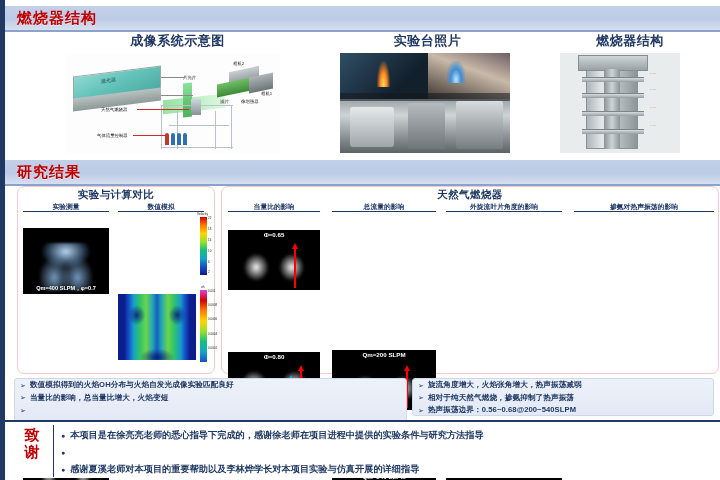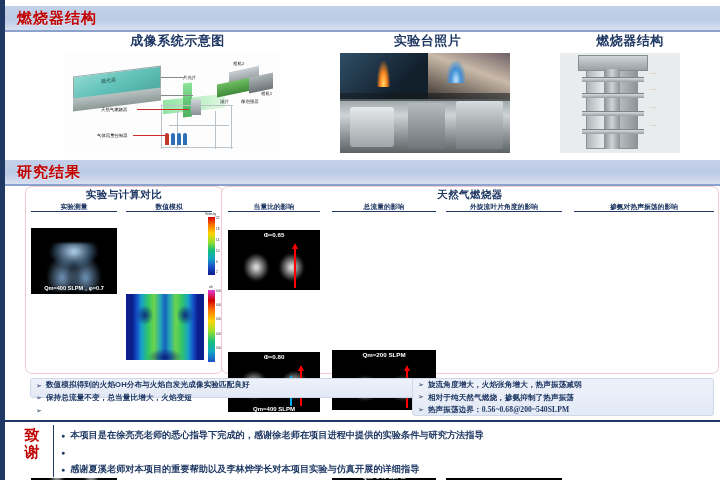--- a/index.html
+++ b/index.html
@@ -143,21 +143,21 @@
   .bn-ring { position:absolute; left:22px; width:62px; height:5px;
     background:linear-gradient(to bottom,#d6dbde,#969ea2); border-top:1px solid #7e8589; }
   .bn-core { position:absolute; left:44px; top:16px; width:16px; height:80px;
     background:linear-gradient(to right,#8c9397,#cdd3d6,#8c9397); }
   .bn-lbl { position:absolute; font-size:4px; color:#b4601b; }
 
   
   .res { position:absolute; top:186px; left:5px; width:715px; height:190px; }
   .panel { position:absolute; top:0;
     border:1px solid #f1c9cf; border-radius:7px; background:#ffffff; }
-  #panel-left { left:20px; width:198px; height:188px; }
+  #panel-left { left:12px; width:198px; height:188px; }
   #panel-right { left:216px; width:498px; height:188px; }
   .panel-title {
     text-align:center; font-size:10.5px; font-weight:bold; color:#1f3864;
     padding-top:1px; letter-spacing:.4px;
   }
   .sub-head {
     font-size:6.8px; font-weight:bold; color:#1f3864; text-align:center;
     border-bottom:1px solid #1f3864; line-height:1.25; white-space:nowrap;
   }
   .cell { position:absolute; overflow:hidden; }
@@ -215,22 +215,22 @@
   }
   .arr-line { position:absolute; width:1.6px; }
   .arr-head { position:absolute; width:0; height:0; border-left:3px solid transparent;
     border-right:3px solid transparent; }
 
   
   .concl {
     position:absolute; top:378px; border:1px solid #cfd8ea; border-radius:3px;
     background:linear-gradient(to bottom,#edf1f9,#e3e9f5);
   }
-  #concl-l { left:30px; width:393px; height:20px; }
-  #concl-r { left:412px; width:302px; height:38px;font-family:Liberation Serif, serif; }
+  #concl-l { left:14px; width:393px; height:44px; }
+  #concl-r { left:412px; width:302px; height:38px; }
   .bullet-row { display:flex; align-items:center; height:12.6px; padding-left:5px; }
   .bullet-row .bi {
     color:#1f3864; font-size:7px; margin-right:4px; line-height:1;
   }
   .bullet-row .bt {
     color:#1f3864; font-size:7.6px; font-weight:bold; letter-spacing:.1px; white-space:nowrap;
   }
 
   
   .ack { position:absolute; left:5px; top:420px; width:715px; height:58px;
@@ -435,21 +435,21 @@
   </div>
 </div>
 
 <div class="concl" id="concl-l">
   <div class="bullet-row">
     <span class="bi">➢</span>
     <span class="bt">数值模拟得到的火焰OH分布与火焰自发光成像实验匹配良好</span>
   </div>
   <div class="bullet-row">
     <span class="bi">➢</span>
-    <span class="bt">保持总流量不变，总当量比增大，火焰变短</span>
+    <span class="bt">当量比的影响，总当量比增大，火焰变短</span>
   </div>
   <div class="bullet-row">
     <span class="bi">➢</span>
   </div>
 </div>
 
 <div class="concl" id="concl-r">
   <div class="bullet-row">
     <span class="bi">➢</span>
     <span class="bt">旋流角度增大，火焰张角增大，热声振荡减弱</span>

